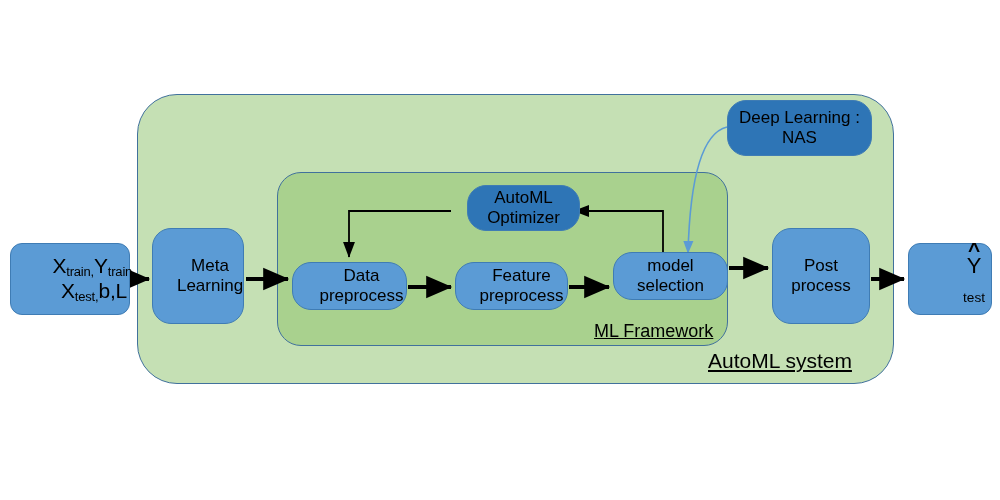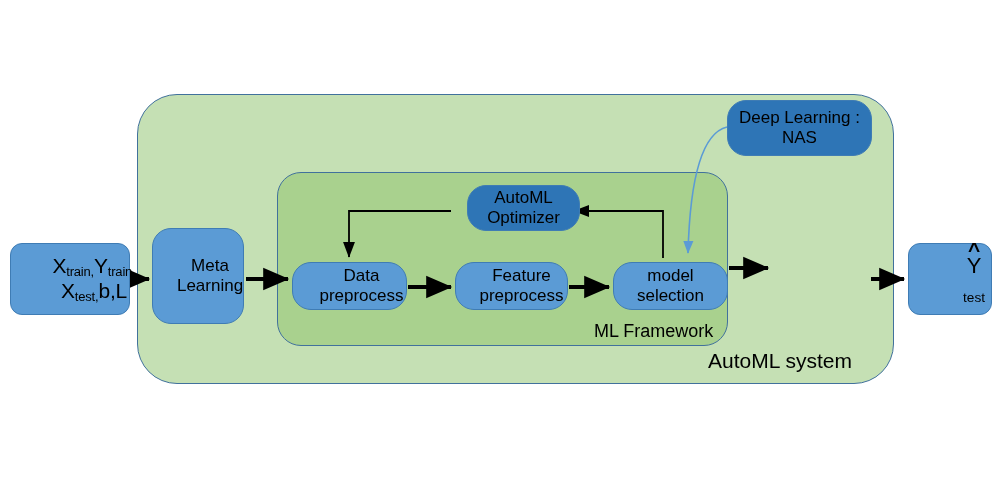--- a/index.html
+++ b/index.html
@@ -36,20 +36,21 @@
     background: #a9d18e;
     border: 1.5px solid #41719c;
     border-radius: 24px;
     box-sizing: border-box;
   }
   .container-label {
     position: absolute;
     color: #000000;
     white-space: nowrap;
     font-size: 19px;
+    text-decoration: underline;
   }
   .label-ml {
     left: 594px;
     top: 321px;
     font-size: 18px;
   }
   .label-automl {
     left: 708px;
     top: 349px;
     font-size: 21px;
@@ -74,21 +75,21 @@
   .box-io { border-radius: 12px; padding-left: 48px; }
 
   #box-input {
     left: 10px; top: 243px; width: 120px; height: 72px;
     font-size: 21px; letter-spacing: -0.2px;
   }
   #box-meta      { left: 152px; top: 228px; width: 92px;  height: 96px; padding-left: 24px; }
   #box-optimizer { left: 455px; top: 185px; width: 113px; height: 46px; margin-left: 12px; }
   #box-data      { left: 292px; top: 262px; width: 115px; height: 48px; padding-left: 24px; }
   #box-feature   { left: 455px; top: 262px; width: 113px; height: 48px; padding-left: 20px; }
-  #box-modelsel  { left: 613px; top: 262px; width: 115px; height: 48px; }
+  #box-modelsel  { left: 613px; top: 252px; width: 115px; height: 48px; }
   #box-post      { left: 772px; top: 228px; width: 98px;  height: 96px; }
   #box-output    { left: 908px; top: 243px; width: 84px;  height: 72px; font-size: 22px; }
   #box-nas       { left: 727px; top: 100px; width: 145px; height: 56px; }
 
   .sub { font-size: 0.62em; vertical-align: baseline; position: relative; top: 0.22em; }
   .hat-wrap { display: inline-block; position: relative; }
   .hat { position: absolute; left: 0; right: 0; top: -0.62em;
          font-size: 0.95em; font-weight: bold; line-height: 1; text-align: center; }
 
   
@@ -178,20 +179,26 @@
     </div>
   </div>
 
   <div class="box light" id="box-modelsel">
     <div>
       <span>model</span><br>
       <span>selection</span>
     </div>
   </div>
 
+  <div class="box light" id="box-post">
+    <div>
+      <span>Post</span><br>
+      <span>process</span>
+    </div>
+  </div>
 
   <div class="box dark" id="box-nas">
     <div>
       <span>Deep Learning :</span><br>
       <span>NAS</span>
     </div>
   </div>
 
   <div class="box light box-io" id="box-output">
     <div><span class="hat-wrap"><span class="hat">^</span><span>Y</span></span><span class="sub">test</span></div>

